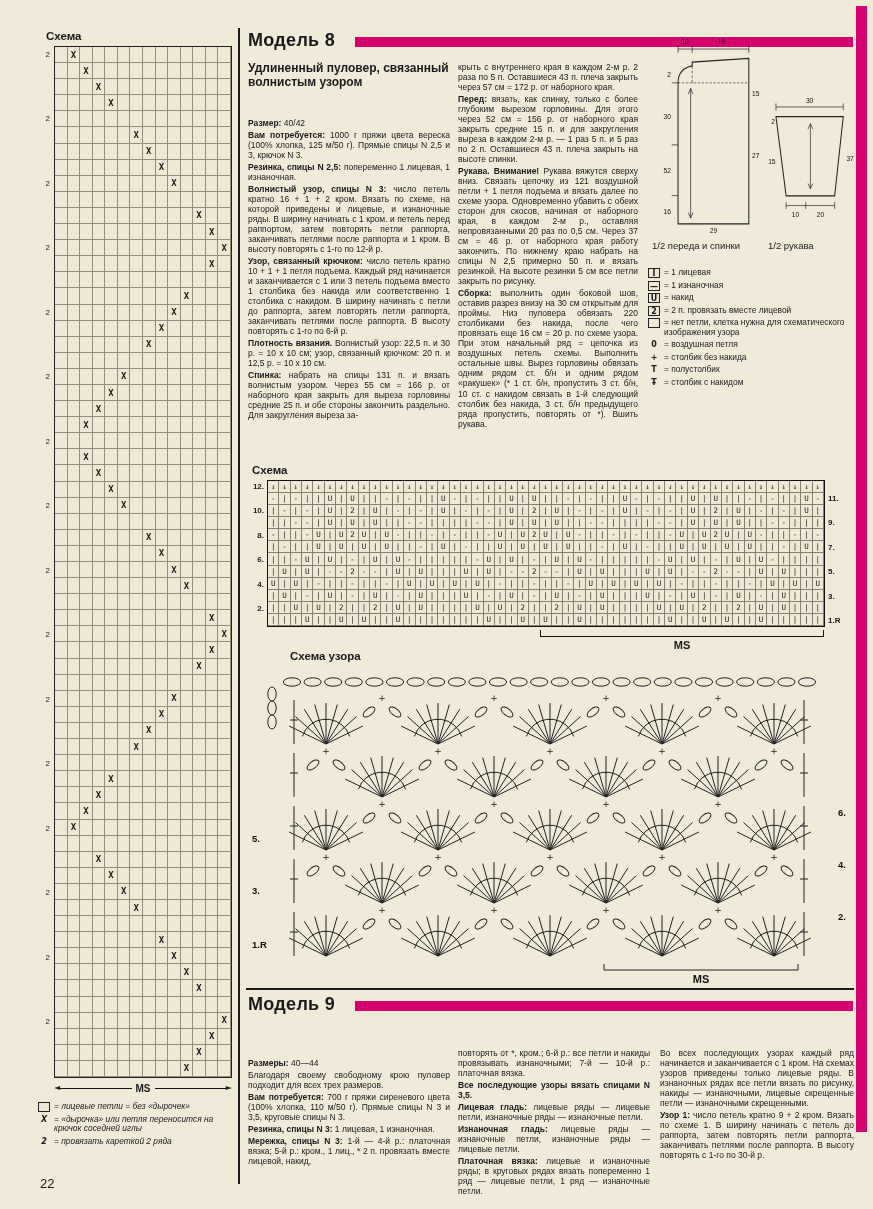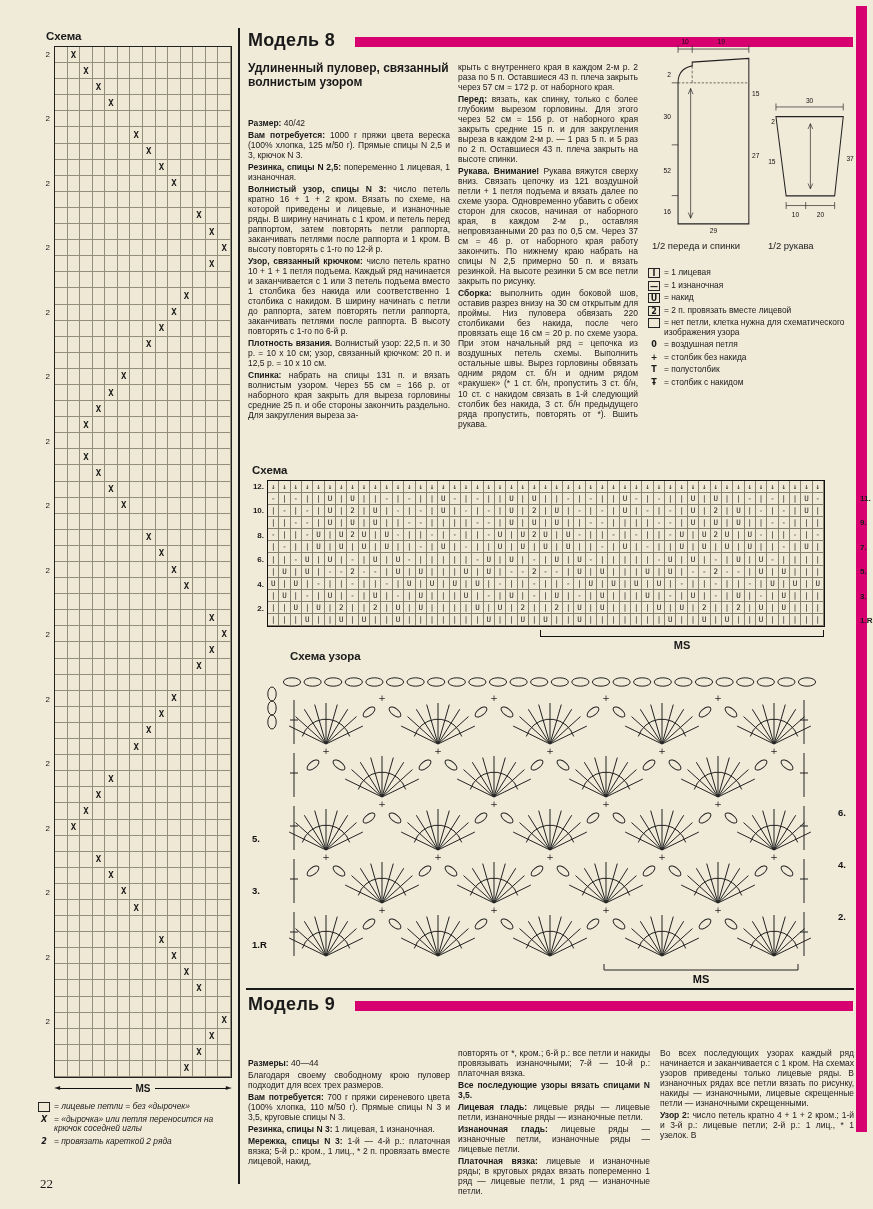--- a/index.html
+++ b/index.html
@@ -1054,21 +1054,21 @@
       </div>
       <div class="legend-line">
         <span class="sym">X</span>
         <span class="ltxt">= «дырочка» или петля переносится на крючок соседней иглы</span>
       </div>
       <div class="legend-line">
         <span class="sym">2</span>
         <span class="ltxt">= провязать кареткой 2 ряда</span>
       </div>
     </div>
-  <div class="abs page-number" style="left:40px;top:1176px;font-family:Liberation Serif, serif;">22</div>
+  <div class="abs page-number" style="left:40px;top:1176px;">22</div>
 
   <div class="abs v-rule"></div>
 
   <div class="abs model-header" style="left:248px;top:30px;">Модель 8</div>
   <div class="abs accent-bar" style="left:355px;top:37px;width:498px;"></div>
   <div class="abs model-title" style="left:248px;top:62px;width:202px;">Удлиненный пуловер, связанный волнистым узором</div>
 
   <div class="abs cols" style="left:248px;top:118px;width:202px;">
       <p class="para"><b>Размер: </b>40/42</p>
       <p class="para"><b>Вам потребуется: </b>1000 г пряжи цвета вереска (100% хлопка, 125 м/50 г). Прямые спицы N 2,5 и 3, крючок N 3.</p>
@@ -1757,21 +1757,21 @@
       <div class="mc-cell">U</div>
       <div class="mc-cell">|</div>
       <div class="mc-cell">|</div>
       <div class="mc-cell">U</div>
       <div class="mc-cell">|</div>
       <div class="mc-cell">|</div>
       <div class="mc-cell">|</div>
       <div class="mc-cell">|</div>
       <div class="mc-cell">|</div>
     </div>
-  <div class="abs mc-labels right" style="left:826px;top:480px;width:28px;height:147px;padding-left:32px;">
+  <div class="abs mc-labels right" style="left:826px;top:480px;width:28px;height:147px;">
       <div class="mc-lab"></div>
       <div class="mc-lab">11.</div>
       <div class="mc-lab"></div>
       <div class="mc-lab">9.</div>
       <div class="mc-lab"></div>
       <div class="mc-lab">7.</div>
       <div class="mc-lab"></div>
       <div class="mc-lab">5.</div>
       <div class="mc-lab"></div>
       <div class="mc-lab">3.</div>
@@ -2335,16 +2335,16 @@
     </div>
   <div class="abs cols" style="left:458px;top:1048px;width:192px;">
       <p class="para">повторять от *, кром.; 6-й р.: все петли и накиды провязывать изнаночными; 7-й — 10-й р.: платочная вязка.</p>
       <p class="para"><b>Все последующие узоры вязать спицами N 3,5.</b></p>
       <p class="para"><b>Лицевая гладь: </b>лицевые ряды — лицевые петли, изнаночные ряды — изнаночные петли.</p>
       <p class="para"><b>Изнаночная гладь: </b>лицевые ряды — изнаночные петли, изнаночные ряды — лицевые петли.</p>
       <p class="para"><b>Платочная вязка: </b>лицевые и изнаночные ряды; в круговых рядах вязать попеременно 1 ряд — лицевые петли, 1 ряд — изнаночные петли.</p>
     </div>
   <div class="abs cols" style="left:660px;top:1048px;width:194px;">
       <p class="para">Во всех последующих узорах каждый ряд начинается и заканчивается с 1 кром. На схемах узоров приведены только лицевые ряды. В изнаночных рядах все петли вязать по рисунку, накиды — изнаночными, лицевые скрещенные петли — изнаночными скрещенными.</p>
-      <p class="para"><b>Узор 2: </b>число петель кратно 4 + 1 + 2 кром.; 1-й и 3-й р.: лицевые петли; 2-й р.: 1 лиц., * 1 узелок. В</p>
+      <p class="para"><b>Узор 1: </b>число петель кратно 9 + 2 кром. Вязать по схеме 1. В ширину начинать с петель до раппорта, затем повторять петли раппорта, заканчивать петлями после раппорта. В высоту повторять с 1-го по 30-й р.</p>
     </div>
 
 </div>
 
 </body></html>

